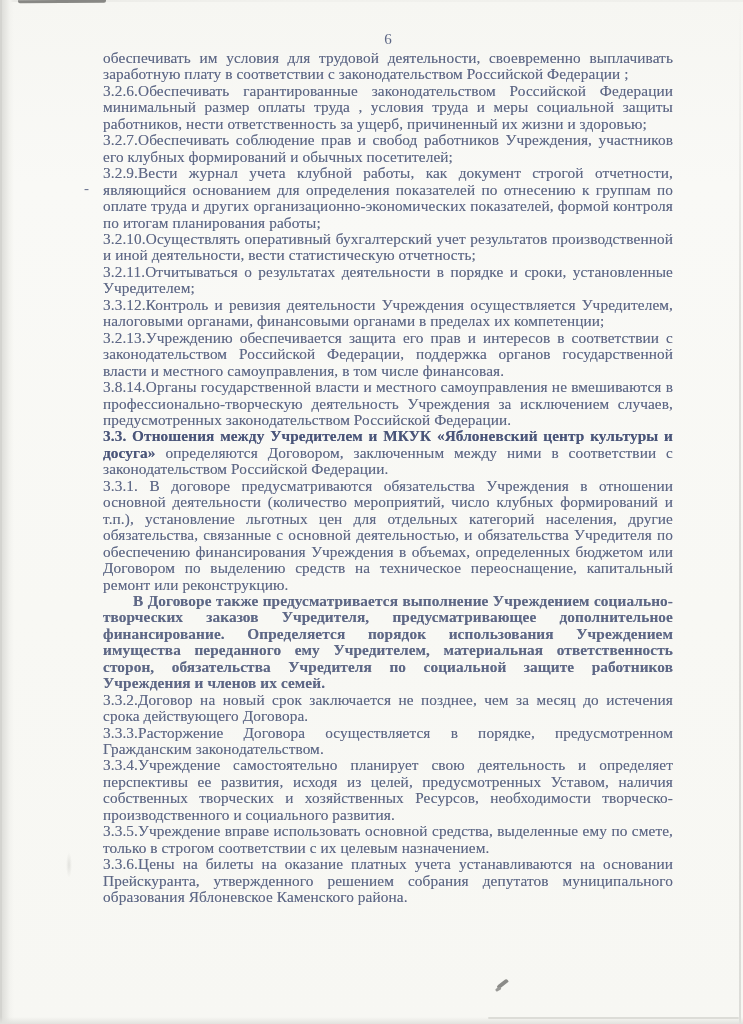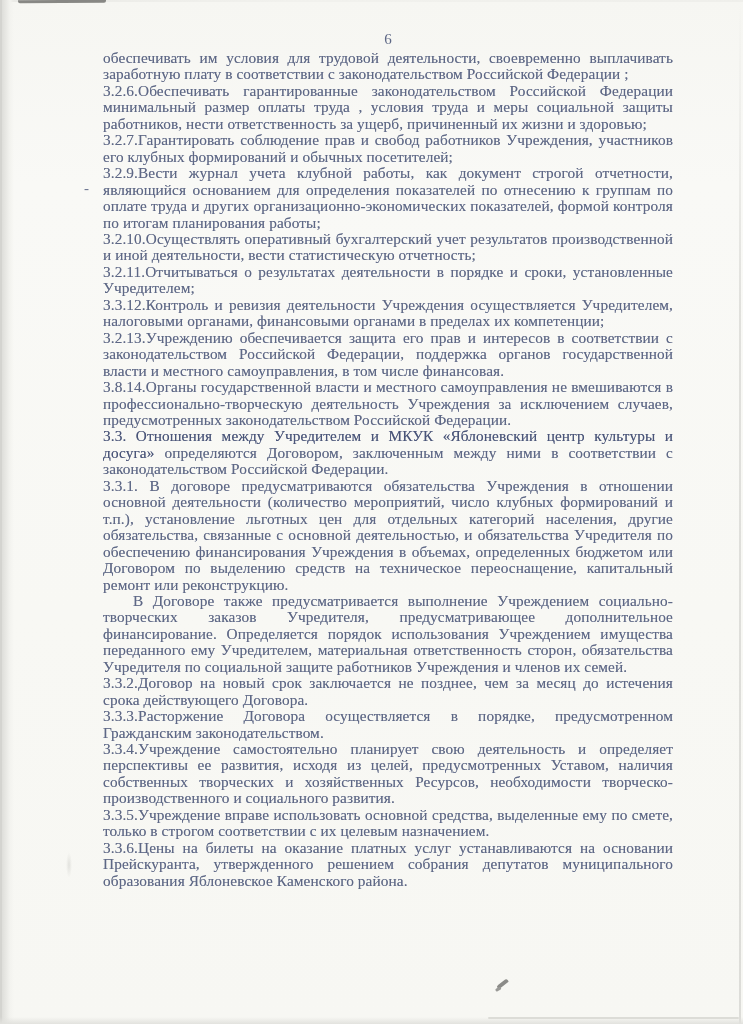--- a/index.html
+++ b/index.html
@@ -56,23 +56,23 @@
   .text-block {
     position: absolute; left: 103px; top: 50px; width: 570px;
     font-size: 15.3px;
     line-height: 16.45px;
     color: #5e6886;
     text-align: justify;
     letter-spacing: 0.1px;
     text-shadow: 0 0 0.5px rgba(94,104,134,0.55);
   }
   .text-block p { margin: 0; padding: 0; }
-  .text-block p.indent { text-indent: 30px; }
+  .text-block p.indent { text-indent: 30px; font-weight: bold; }
   .text-block b {
-    font-weight: normal;
+    font-weight: bold;
     color: #4a5579;
     text-shadow: 0 0 0.5px rgba(74,85,121,0.6);
   }
   
   .margin-dash {
     position: absolute; left: 84px; top: 180px;
     font-size: 15px; color: #6d7691;
   }
   .pen-mark {
     position: absolute; left: 496px; top: 982px;
@@ -107,32 +107,32 @@
   <div class="edge-bottom-line"></div>
   <div class="smudge"></div>
 
   <div class="page-number">6</div>
 
   <div class="margin-dash">-</div>
 
   <div class="text-block">
     <p>обеспечивать им условия для трудовой деятельности, своевременно выплачивать заработную плату в соответствии с законодательством Российской Федерации ;</p>
     <p>3.2.6.Обеспечивать гарантированные законодательством Российской Федерации минимальный размер оплаты труда , условия труда и меры социальной защиты работников, нести ответственность за ущерб, причиненный их жизни и здоровью;</p>
-    <p>3.2.7.Гарантировать соблюдение прав и свобод работников Учреждения, участников его клубных формирований и обычных посетителей;</p>
+    <p>3.2.7.Обеспечивать соблюдение прав и свобод работников Учреждения, участников его клубных формирований и обычных посетителей;</p>
     <p>3.2.9.Вести журнал учета клубной работы, как документ строгой отчетности, являющийся основанием для определения показателей по отнесению к группам по оплате труда и других организационно-экономических показателей, формой контроля по итогам планирования работы;</p>
     <p>3.2.10.Осуществлять оперативный бухгалтерский учет результатов производственной и иной деятельности, вести статистическую отчетность;</p>
     <p>3.2.11.Отчитываться о результатах деятельности в порядке и сроки, установленные Учредителем;</p>
     <p>3.3.12.Контроль и ревизия деятельности Учреждения осуществляется Учредителем, налоговыми органами, финансовыми органами в пределах их компетенции;</p>
     <p>3.2.13.Учреждению обеспечивается защита его прав и интересов в соответствии с законодательством Российской Федерации, поддержка органов государственной власти и местного самоуправления, в том числе финансовая.</p>
     <p>3.8.14.Органы государственной власти и местного самоуправления не вмешиваются в профессионально-творческую деятельность Учреждения за исключением случаев, предусмотренных законодательством Российской Федерации.</p>
     <p><b>3.3. Отношения между Учредителем и МКУК «Яблоневский центр культуры и досуга»</b><span> определяются Договором, заключенным между ними в соответствии с законодательством Российской Федерации.</span></p>
     <p>3.3.1. В договоре предусматриваются обязательства Учреждения в отношении основной деятельности (количество мероприятий, число клубных формирований и т.п.), установление льготных цен для отдельных категорий населения, другие обязательства, связанные с основной деятельностью, и обязательства Учредителя по обеспечению финансирования Учреждения в объемах, определенных бюджетом или Договором по выделению средств на техническое переоснащение, капитальный ремонт или реконструкцию.</p>
     <p class="indent">В Договоре также предусматривается выполнение Учреждением социально-творческих заказов Учредителя, предусматривающее дополнительное финансирование. Определяется порядок использования Учреждением имущества переданного ему Учредителем, материальная ответственность сторон, обязательства Учредителя по социальной защите работников Учреждения и членов их семей.</p>
     <p>3.3.2.Договор на новый срок заключается не позднее, чем за месяц до истечения срока действующего Договора.</p>
     <p>3.3.3.Расторжение Договора осуществляется в порядке, предусмотренном Гражданским законодательством.</p>
     <p>3.3.4.Учреждение самостоятельно планирует свою деятельность и определяет перспективы ее развития, исходя из целей, предусмотренных Уставом, наличия собственных творческих и хозяйственных Ресурсов, необходимости творческо-производственного и социального развития.</p>
     <p>3.3.5.Учреждение вправе использовать основной средства, выделенные ему по смете, только в строгом соответствии с их целевым назначением.</p>
-    <p>3.3.6.Цены на билеты на оказание платных услуг устанавливаются на основании Прейскуранта, утвержденного решением собрания депутатов муниципального образования Яблоневское Каменского района.</p>
+    <p>3.3.6.Цены на билеты на оказание платных учета устанавливаются на основании Прейскуранта, утвержденного решением собрания депутатов муниципального образования Яблоневское Каменского района.</p>
   </div>
 
   <div class="pen-mark"></div>
 
 </div>
 
 </body></html>

